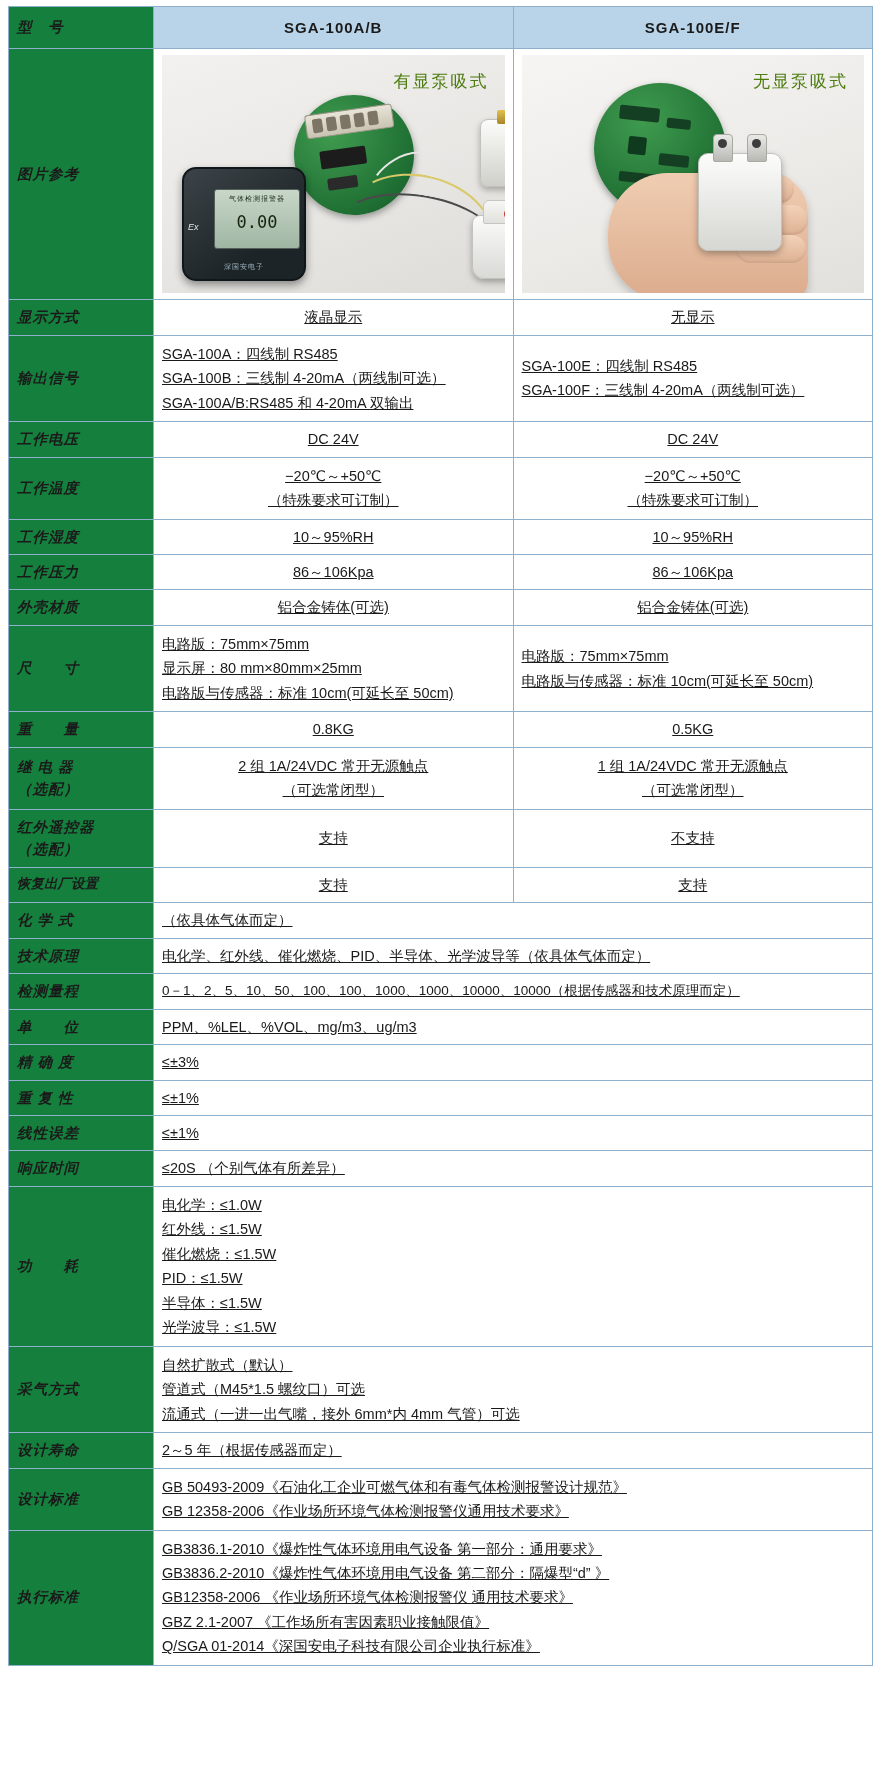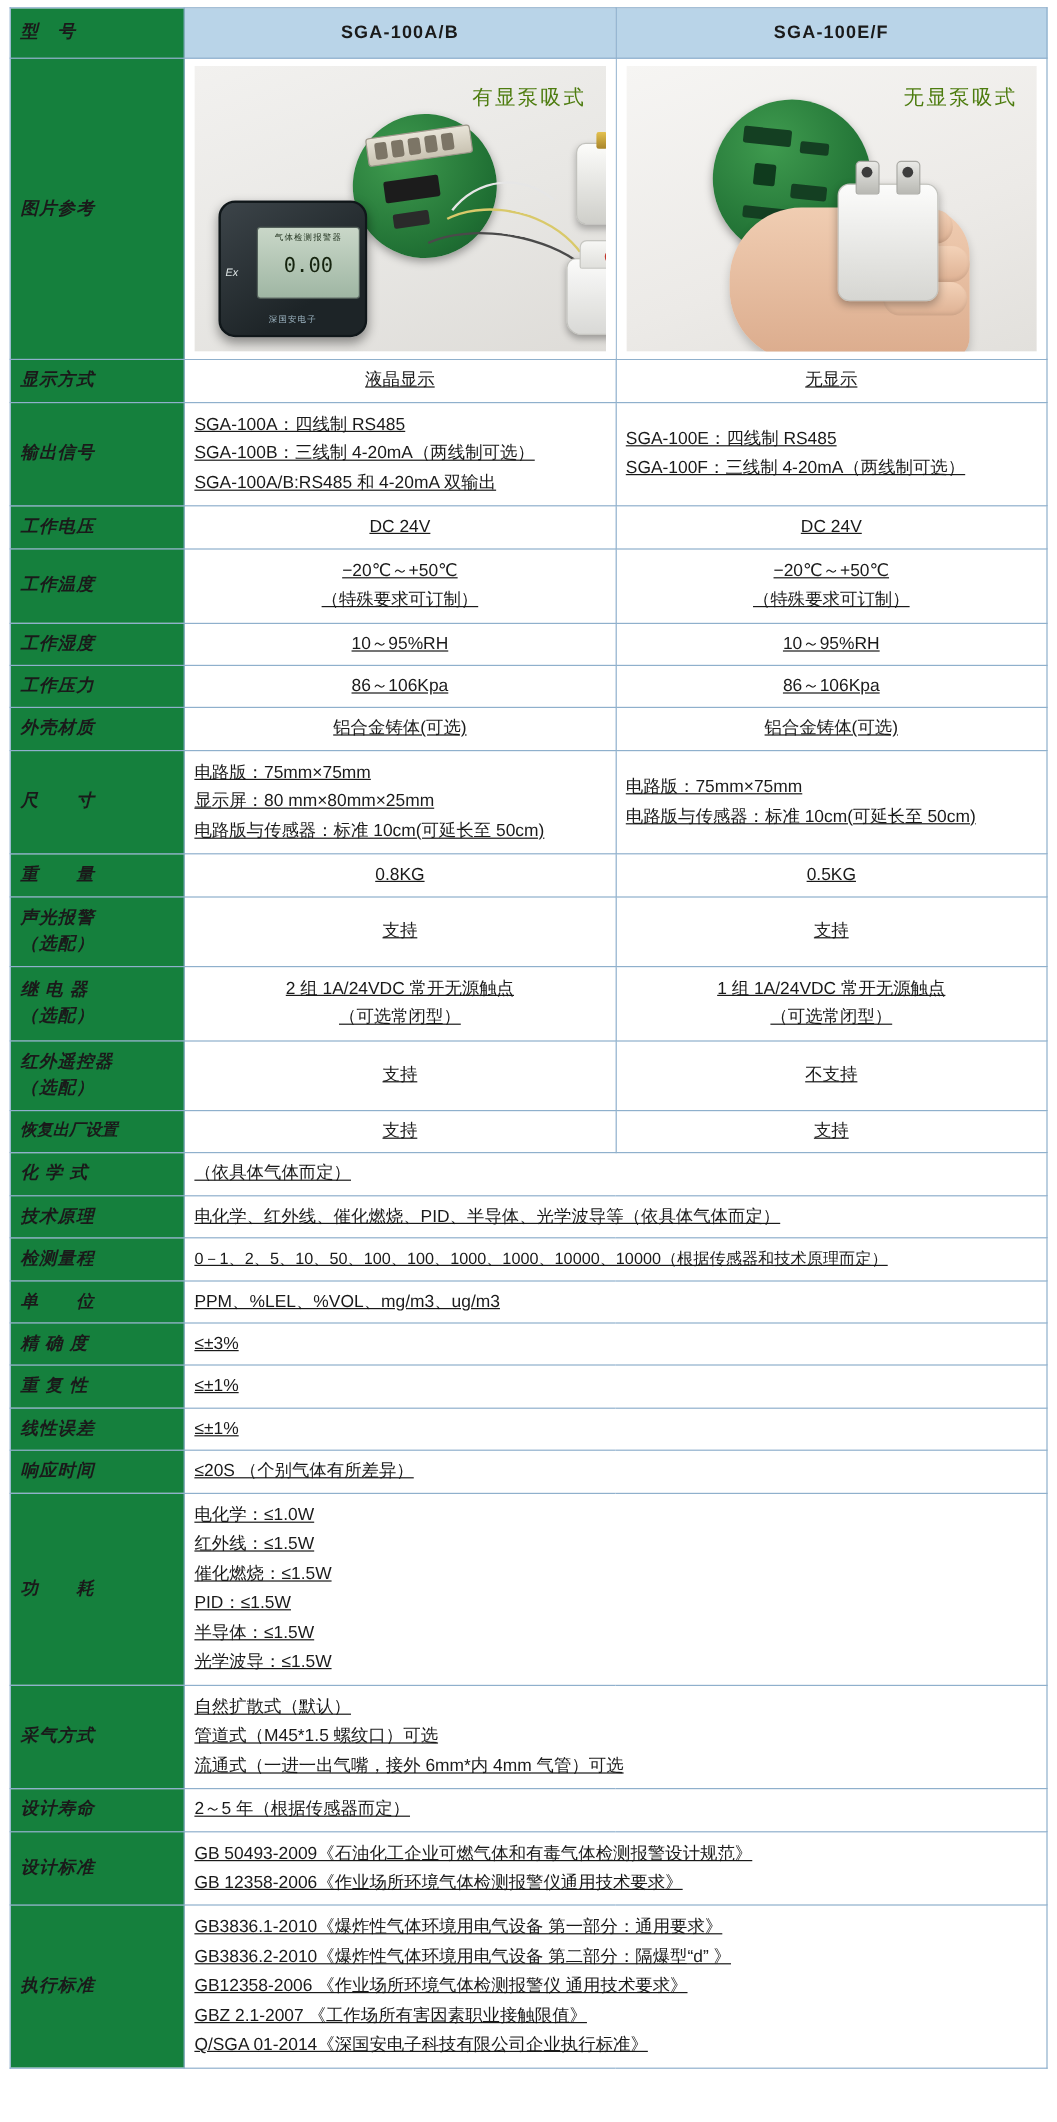--- a/index.html
+++ b/index.html
@@ -429,28 +429,20 @@
       <div>电路版与传感器：标准 10cm(可延长至 50cm)</div>
     </td>
   </tr>
 
   <tr>
     <td class="label">重　　量</td>
     <td class="val center">0.8KG</td>
     <td class="val center">0.5KG</td>
   </tr>
 
-  <tr>
-    <td class="label">
-      <span class="sub">声光报警</span>
-      <span class="sub">（选配）</span>
-    </td>
-    <td class="val center">支持</td>
-    <td class="val center">支持</td>
-  </tr>
 
   <tr>
     <td class="label">
       <span class="sub">继 电 器</span>
       <span class="sub">（选配）</span>
     </td>
     <td class="val center linelist">
       <div>2 组 1A/24VDC 常开无源触点</div>
       <div>（可选常闭型）</div>
     </td>

